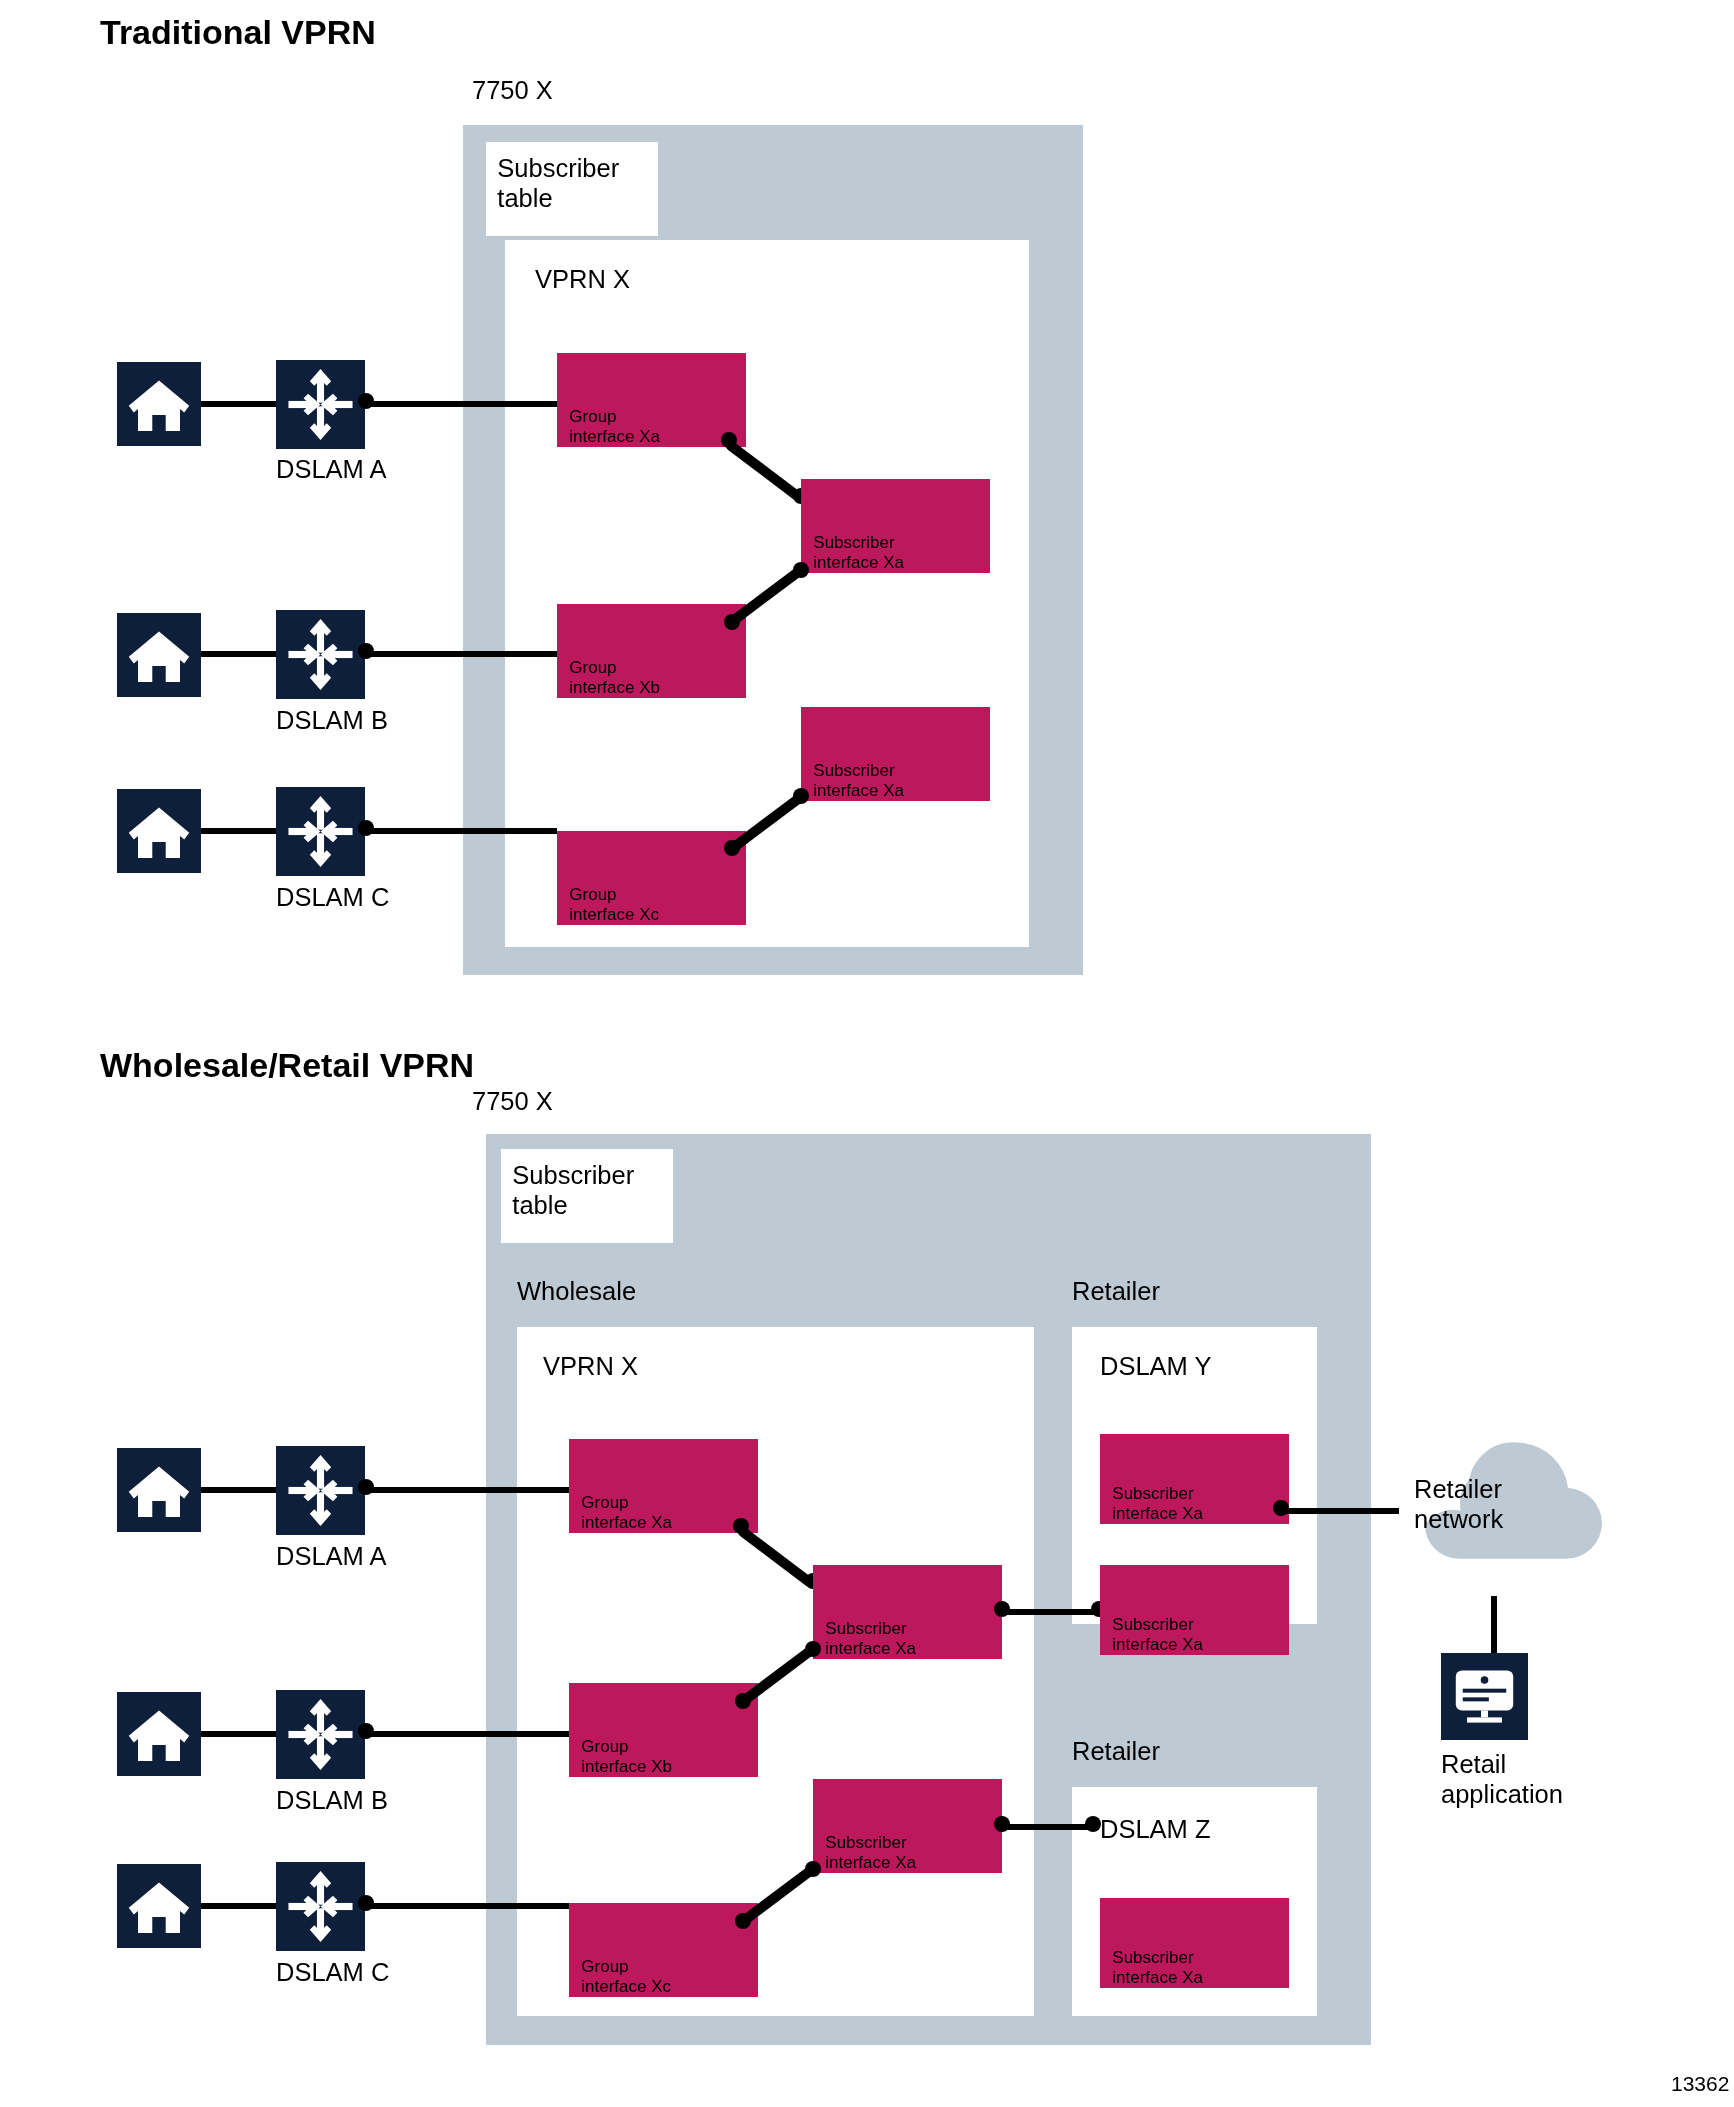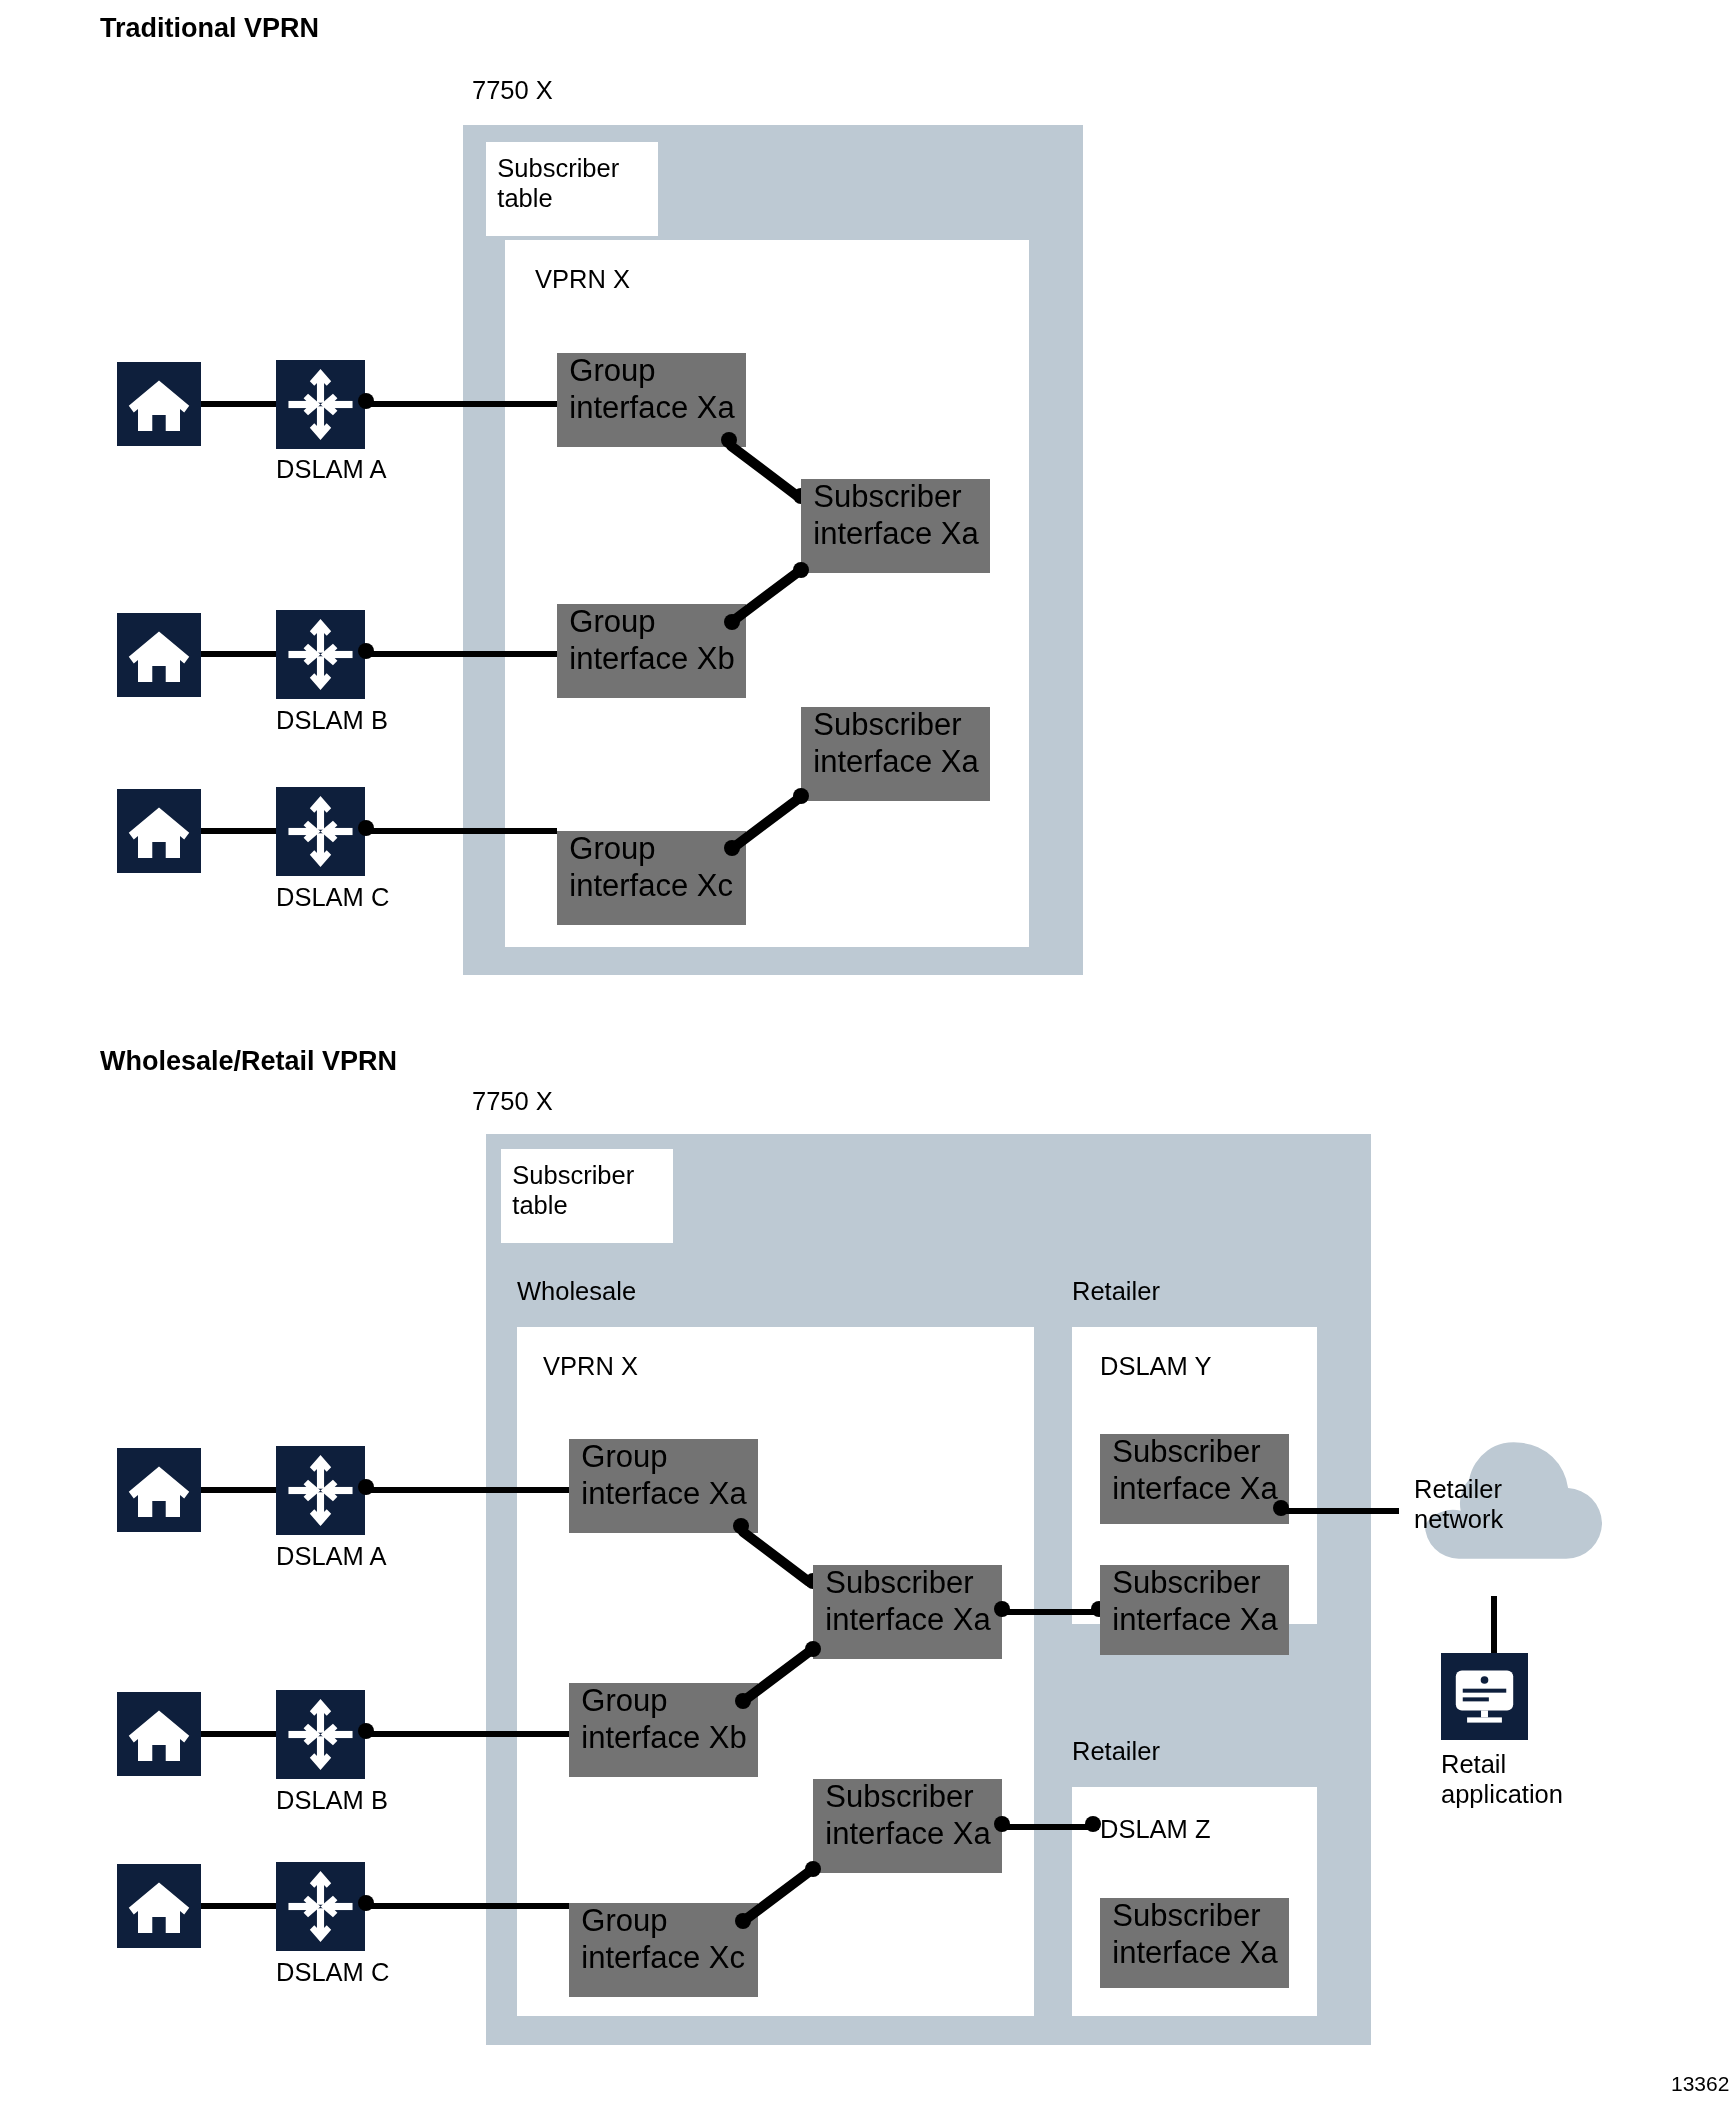--- a/index.html
+++ b/index.html
@@ -1,30 +1,30 @@
 <!DOCTYPE html>
 <html style="font-size:7.6px"><head>
 <meta charset="utf-8">
 <style>
   html,body{margin:0;padding:0;background:#fff;}
   body{font-family:"Liberation Sans",sans-serif;}
   #canvas{position:relative;width:1735px;height:2108px;background:#fff;overflow:hidden;}
 
-  .sec-title{position:absolute;font-weight:bold;font-size:27px;color:#000;white-space:nowrap;}
+  .sec-title{position:absolute;font-weight:bold;font-size:34px;color:#000;white-space:nowrap;}
   .dev-label{position:absolute;font-size:25.5px;color:#000;white-space:nowrap;}
   .cap{position:absolute;font-size:25.5px;color:#000;white-space:nowrap;text-align:center;}
   .figid{position:absolute;font-size:21px;color:#000;}
 
   .outerbox{position:absolute;background:#bdc9d3;}
   .whitebox{position:absolute;background:#ffffff;}
   .subtable{position:absolute;background:#ffffff;box-sizing:border-box;padding:11.3px 0 0 11.3px;
             font-size:25.5px;line-height:1.18;color:#000;}
-  .ifbox{position:absolute;background:#737373;box-sizing:border-box;
-         display:flex;align-items:flex-start;
-         font-size:31px;line-height:1.18;color:#000;padding-left:12.3px;}
+  .ifbox{position:absolute;background:#be185d;box-sizing:border-box;
+         display:flex;align-items:flex-end;
+         font-size:17px;line-height:1.18;color:#000;padding-left:12.3px;}
   .ifbox span{display:block;}
 
   .navy{position:absolute;background:#0e1f3c;}
   .hline{position:absolute;background:#000;height:6.1px;}
   .vline{position:absolute;background:#000;width:6.1px;}
   .dot{position:absolute;background:#000;border-radius:50%;width:16px;height:16px;}
   .diag{position:absolute;background:#000;height:10.4px;transform-origin:0 50%;border-radius:5.2px;}
   .cloud{position:absolute;}
   svg{display:block;overflow:visible;}
 </style>

